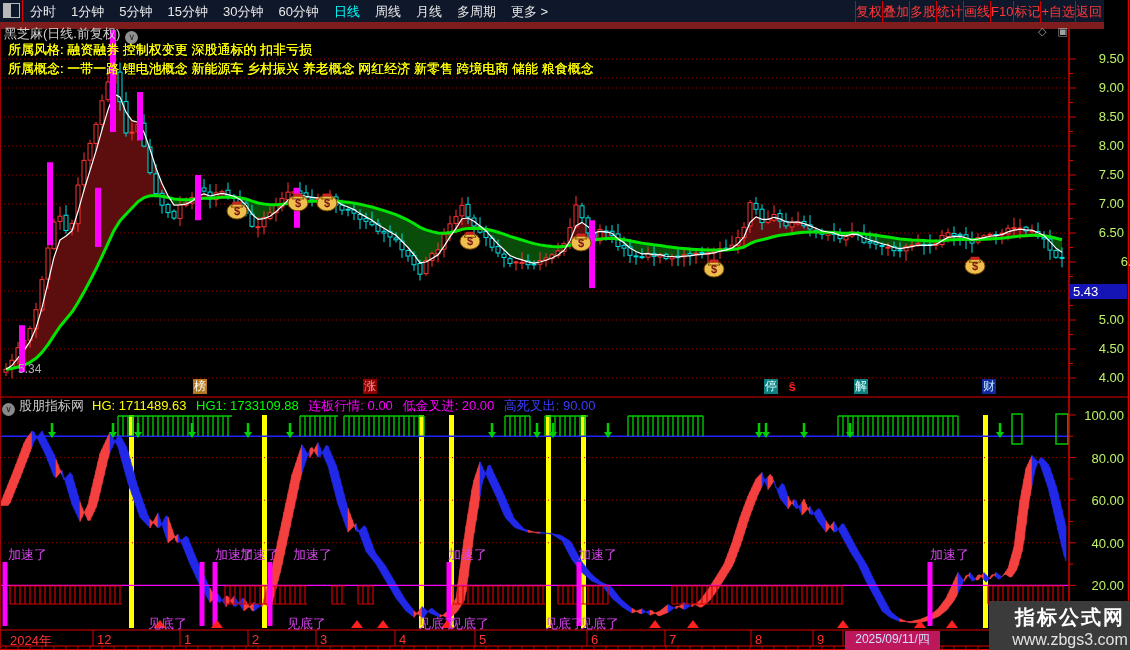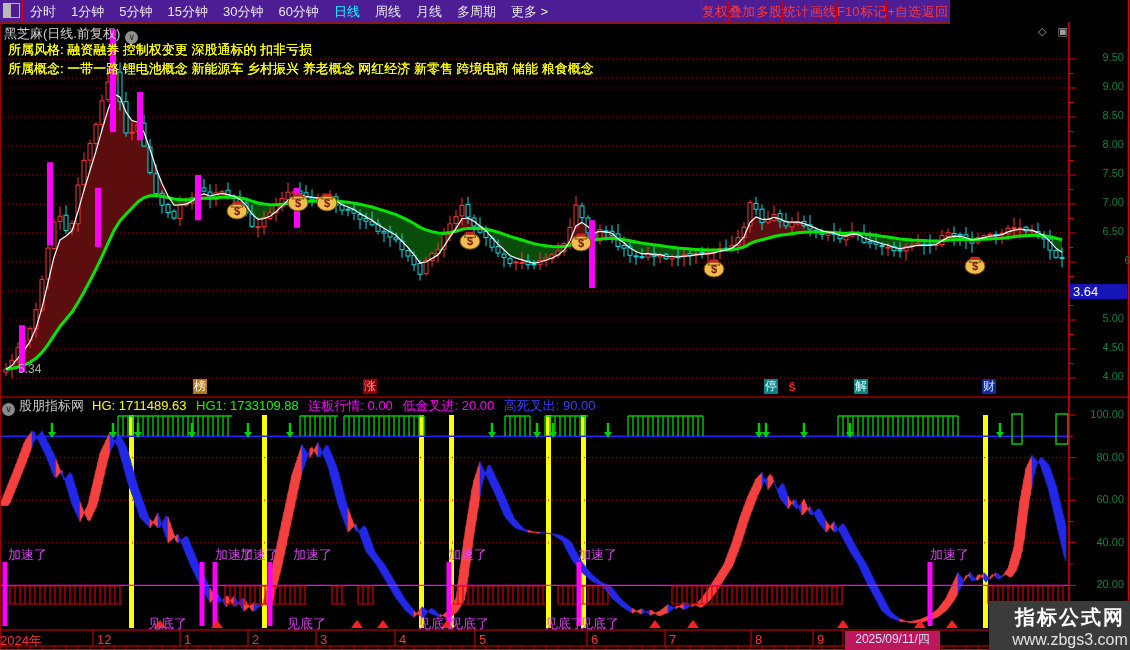--- a/index.html
+++ b/index.html
@@ -1,37 +1,37 @@
 <!DOCTYPE html>
 <html><head>
 <meta charset="utf-8">
 <style>
   html,body{margin:0;padding:0;background:#111;}
   #app{position:relative;width:1130px;height:650px;background:#000;overflow:hidden;
        font-family:"Liberation Sans","DejaVu Sans",sans-serif;-webkit-font-smoothing:none;}
   
-  #toolbar{position:absolute;left:0;top:0;width:950px;height:22px;background:#4c1d95;border-bottom:2px solid #7f1d1d;}
+  #toolbar{position:absolute;left:0;top:0;width:1104px;height:22px;background:#0f172a;border-bottom:7px solid #7f1d1d;}
   #split-icon{position:absolute;left:3px;top:3px;width:15px;height:13px;border:1px solid #b8b8b8;}
   #split-icon i{display:block;width:7px;height:13px;background:#b8b8b8;}
   #toolbar .lsep{position:absolute;left:22px;top:0;width:1px;height:22px;background:#e00000;}
   #periods{position:absolute;left:30px;top:0;height:22px;line-height:22px;white-space:nowrap;}
   #periods span{color:#e8e8e8;font-size:13px;margin-right:15px;cursor:default;}
   #periods span.active{color:#00ffff;}
   #actions{position:absolute;right:2px;top:0;height:22px;line-height:22px;white-space:nowrap;}
   #actions span{color:#ff3838;font-size:13px;padding:0 0;border-left:1px solid #d00000;display:inline-block;height:22px;}
   
   #title-row{position:absolute;left:4px;top:25px;color:#d0d0d0;font-size:13px;}
   .chev{display:inline-block;width:13px;height:13px;border-radius:50%;background:#909090;color:#222;
         font-size:9px;line-height:12px;text-align:center;vertical-align:-2px;margin-left:5px;}
   .yline{position:absolute;left:8px;color:#ffff00;font-size:13px;white-space:nowrap;text-shadow:0 0 0 #ff0;}
   
   #ind-header{position:absolute;left:2px;top:398px;height:15px;line-height:15px;font-size:13px;white-space:nowrap;}
   #ind-header .nm{color:#c8c8c8;margin-right:8px;}
   
-  .axlabel{position:absolute;color:#15803d;font-size:11px;width:52px;text-align:right;}
+  .axlabel{position:absolute;color:#bef264;font-size:13px;width:52px;text-align:right;}
   .mon{position:absolute;top:632px;color:#ff3232;font-size:13px;}
   .siglab{position:absolute;color:#d946ef;font-size:13px;white-space:nowrap;}
   .badge{position:absolute;width:14px;height:15px;font-size:12px;line-height:15px;text-align:center;}
   #minlab{position:absolute;color:#b0b0b0;font-size:12px;}
   #price-tag{position:absolute;left:1070px;top:284px;width:57px;height:15px;background:#1515b5;
              color:#fff;font-size:13px;line-height:15px;padding-left:3px;box-sizing:border-box;}
   #date-tag{position:absolute;left:845px;top:631px;width:95px;height:28px;background:#be185d;
             color:#cfe0ff;font-size:12px;line-height:16px;text-align:center;}
   #corner-icons{position:absolute;left:1038px;top:25px;color:#a0a0a0;font-size:11px;letter-spacing:4px;}
   #watermark{position:absolute;left:989px;top:601px;width:162px;height:49px;background:#3b3b3b;
@@ -1666,21 +1666,21 @@
 
   <div id="title-row">
     <span>黑芝麻(日线.前复权)</span><span class="chev">∨</span>
   </div>
   <div class="yline" style="top:60px">所属概念: 一带一路 锂电池概念 新能源车 乡村振兴 养老概念 网红经济 新零售 跨境电商 储能 粮食概念</div>
   <div class="yline" style="top:41px">所属风格: 融资融券 控制权变更 深股通标的 扣非亏损</div>
 
   <div id="corner-icons">◇ ▣</div>
 
   <div id="minlab" style="left:18px;top:362px">5.34</div>
-  <div id="price-tag">3.64</div>
+  <div id="price-tag">5.43</div>
 
   <div id="ind-header">
     <span id="ind-icon">∨</span><span class="nm">股朋指标网</span><span id="ind-fields"><span style="color: rgb(255, 255, 0); margin-right: 6px;">HG: 1711489.63  </span><span style="color: rgb(0, 255, 0); margin-right: 6px;">HG1: 1733109.88  </span><span style="color: rgb(255, 0, 255); margin-right: 6px;">连板行情: 0.00  </span><span style="color: rgb(255, 0, 255); margin-right: 6px;">低金叉进: 20.00  </span><span style="color: rgb(60, 60, 255); margin-right: 6px;">高死叉出: 90.00  </span></span>
   </div>
 
   <div id="labels-layer">
       <div class="axlabel" style="left: 1072px; top: 51px;">9.50</div>
       <div class="axlabel" style="left: 1072px; top: 80px;">9.00</div>
       <div class="axlabel" style="left: 1072px; top: 109px; text-align: right;">8.50</div>
       <div class="axlabel" style="left: 1072px; top: 138px;">8.00</div>
@@ -1689,21 +1689,21 @@
       <div class="axlabel" style="left: 1072px; top: 225px;">6.50</div>
       <div class="axlabel" style="left: 1094px; top: 254px;">6.00</div>
       <div class="axlabel" style="left: 1072px; top: 312px;">5.00</div>
       <div class="axlabel" style="left: 1072px; top: 341px;">4.50</div>
       <div class="axlabel" style="left: 1072px; top: 370px;">4.00</div>
       <div class="axlabel" style="left: 1072px; top: 408px;">100.00</div>
       <div class="axlabel" style="left: 1072px; top: 450.6px;">80.00</div>
       <div class="axlabel" style="left: 1072px; top: 493.2px;">60.00</div>
       <div class="axlabel" style="left: 1072px; top: 535.8px;">40.00</div>
       <div class="axlabel" style="left: 1072px; top: 578.4px;">20.00</div>
-      <div class="mon" style="left: 0;">2024年</div>
+      <div class="mon" style="left: 10px;">2024年</div>
       <div class="mon" style="left: 97px;">12</div>
       <div class="mon" style="left: 184px;">1</div>
       <div class="mon" style="left: 252px;">2</div>
       <div class="mon" style="left: 320px;">3</div>
       <div class="mon" style="left: 399px;">4</div>
       <div class="mon" style="left: 479px;">5</div>
       <div class="mon" style="left: 591px;">6</div>
       <div class="mon" style="left: 669px;">7</div>
       <div class="mon" style="left: 755px;">8</div>
       <div class="mon" style="left: 817px;">9</div>

